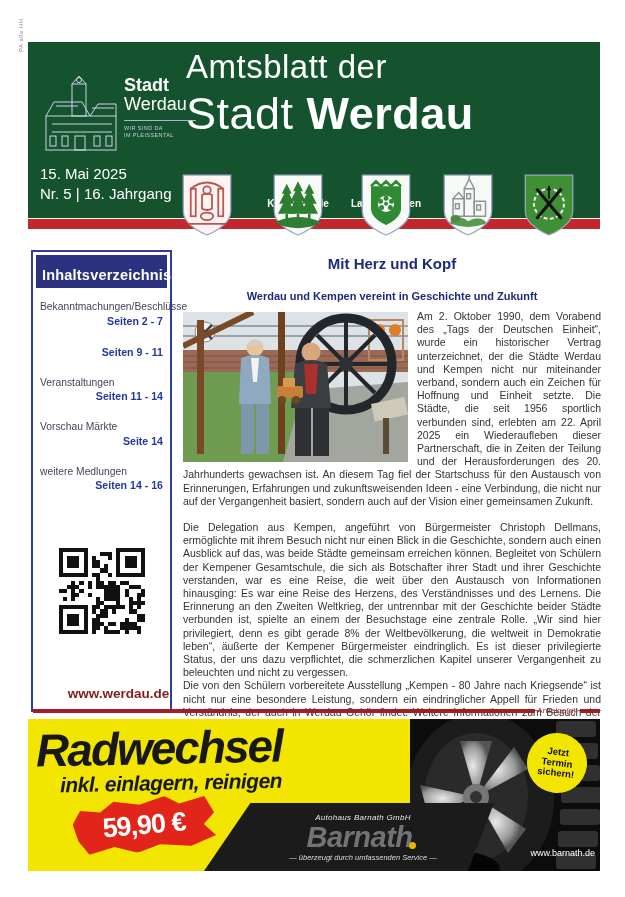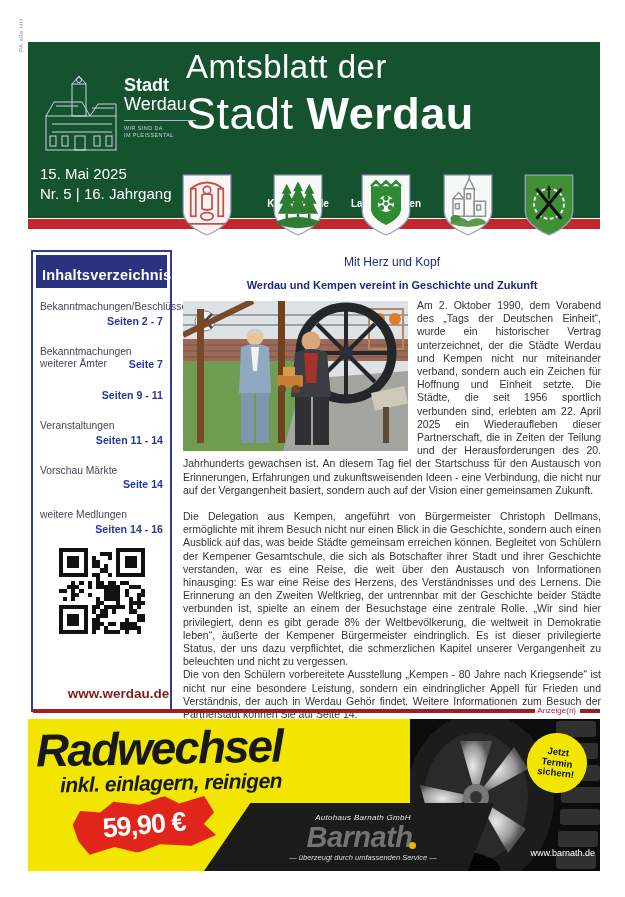--- a/index.html
+++ b/index.html
@@ -34,22 +34,22 @@
   .toc-items{padding:10px 7px 0 7px;}
   .toc-item{margin-bottom:18px;}
   .toc-item .lbl{font-size:10.3px;color:#44445a;line-height:12.5px;}
   .toc-item .pgs{font-size:10.6px;font-weight:700;color:#2438a0;text-align:right;line-height:13px;margin-top:1px;}
   .toc-item .pgs.inline-up{margin-top:-12.5px;}
   .qr-wrap{position:absolute;left:26px;top:296px;width:86px;height:86px;}
   .toc-site{position:absolute;bottom:9px;left:0;width:100%;text-align:center;
     font-size:13.5px;font-weight:700;color:#7f1d1d;text-decoration:none;padding-left:17px;}
   
   .article{position:absolute;left:183px;top:255px;width:418px;}
-  .headline{text-align:center;font-size:12px;font-weight:400;color:#1d2b7d;}
-  .subheadline{text-align:center;font-size:11px;font-weight:700;color:#1d2b7d;margin-top:10px;}
+  .headline{text-align:center;font-size:15px;font-weight:700;color:#1d2b7d;}
+  .subheadline{text-align:center;font-size:11px;font-weight:700;color:#1d2b7d;margin-top:18px;}
   .article-body{margin-top:8px;font-size:10.5px;line-height:13.2px;color:#333;text-align:justify;}
   .article-photo{float:left;width:225px;height:150px;margin:2px 9px 3px 0;background:#dfe3e6;}
   .article-body p{margin:0;}
   .article-body p.gap{margin-top:13px;}
   
   .ad-divider{position:absolute;left:33px;top:706px;width:567px;height:10px;}
   .ad-divider .bar{position:absolute;top:3px;height:4px;background:#a11f24;}
   .ad-divider .bar.long{left:0;width:502px;}
   .ad-divider .bar.short{right:0;width:20px;}
   .ad-divider .txt{position:absolute;right:24px;top:0;font-size:8px;color:#a11f24;}
@@ -205,24 +205,20 @@
     <line x1="20" y1="11" x2="20" y2="20" stroke="#111" stroke-width="1.4"></line>
   </svg>
 </div>
 
 <div class="toc">
   <div class="toc-head">Inhaltsverzeichnis</div>
   <div class="toc-items">
     <div class="toc-item">
       <div class="lbl">Bekanntmachungen/Beschlüsse</div>
       <div class="pgs">Seiten 2 - 7</div>
-    </div>
-    <div class="toc-item">
-      <div class="lbl">Bekanntmachungen weiterer Ämter</div>
-      <div class="pgs inline-up">Seite 7</div>
     </div>
     <div class="toc-item">
       <div class="pgs">Seiten 9 - 11</div>
     </div>
     <div class="toc-item">
       <div class="lbl">Veranstaltungen</div>
       <div class="pgs">Seiten 11 - 14</div>
     </div>
     <div class="toc-item">
       <div class="lbl">Vorschau Märkte</div>

